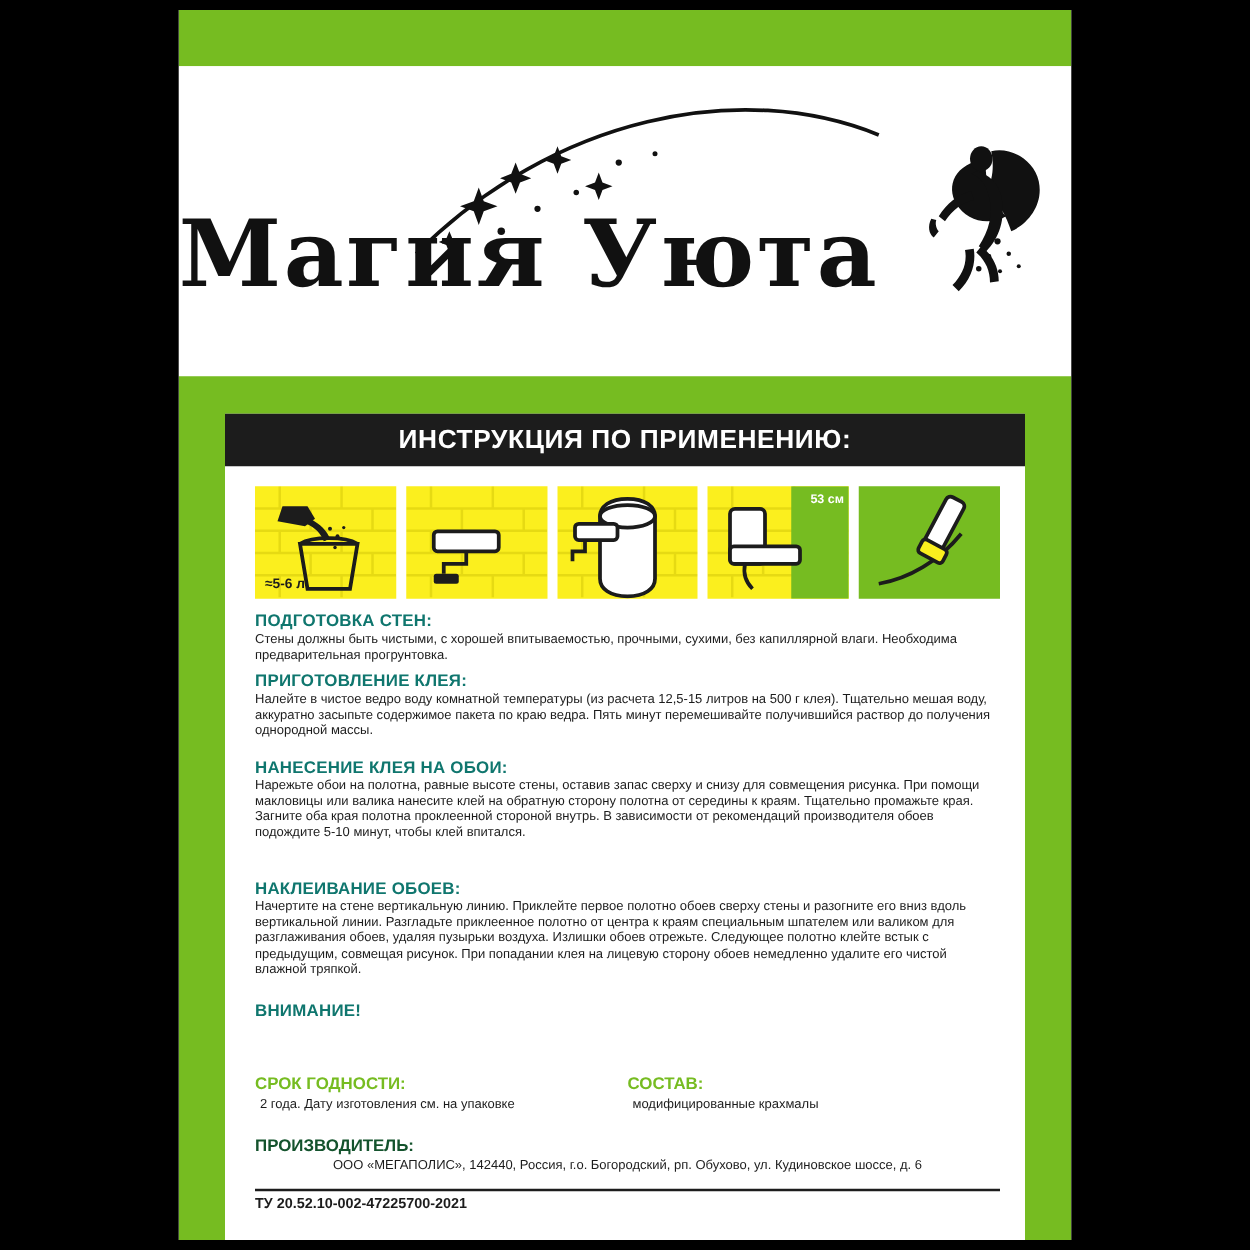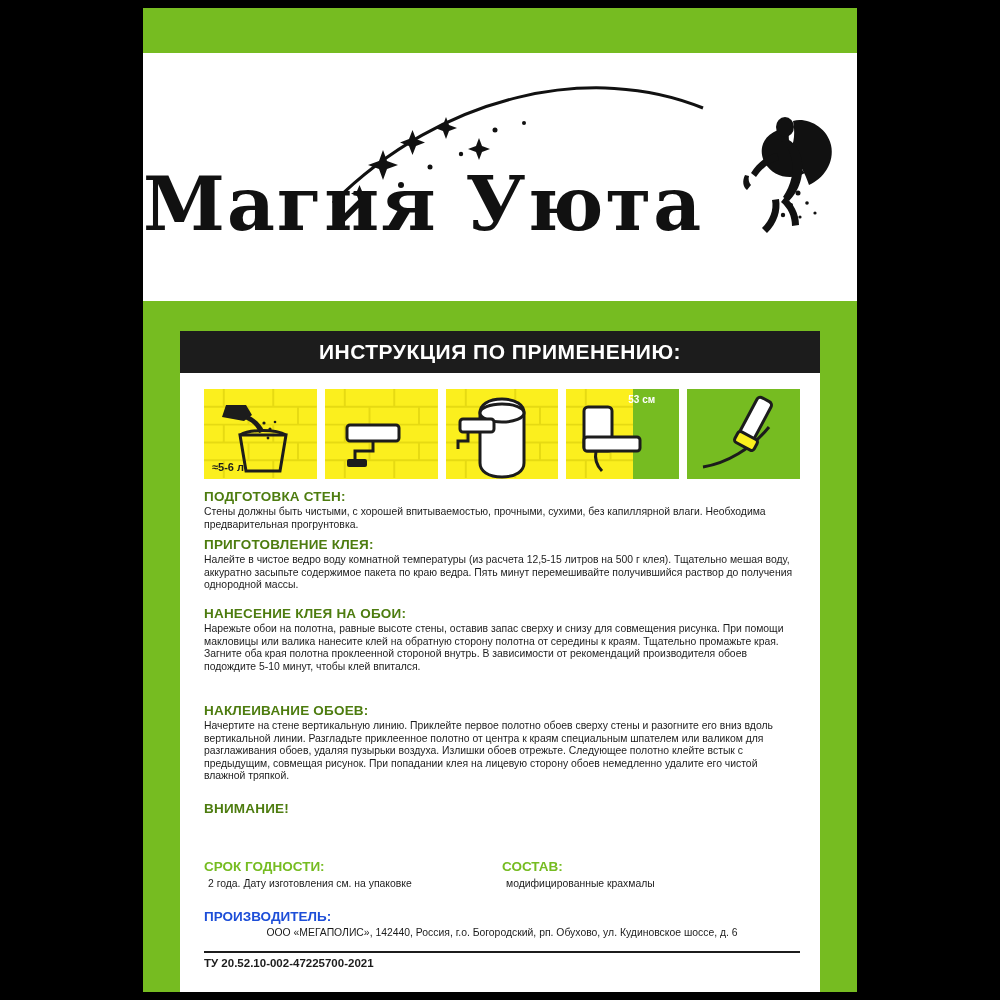--- a/index.html
+++ b/index.html
@@ -20,30 +20,30 @@
 
   .title-bar{position:absolute;left:0;top:0;width:640px;height:42px;background:#1c1c1c;display:flex;align-items:center;justify-content:center;}
   .title-bar span{color:#fff;font-size:21px;font-weight:bold;letter-spacing:.5px;text-align:center;}
 
   .icons{position:absolute;left:24px;top:58px;width:596px;height:90px;display:flex;gap:8px;}
   .icon-box{width:114px;height:90px;background:#fbef1e;position:relative;overflow:hidden;border:0;}
   .icon-box.green{background:#76bc21;}
   .brick{position:absolute;inset:0;opacity:.55;}
 
   .sec{position:absolute;left:24px;width:596px;}
-  .sec h3{margin:0 0 2px 0;font-size:13.5px;color:#4d7c0f;font-weight:bold;letter-spacing:.2px;}
+  .sec h3{margin:0 0 2px 0;font-size:13.5px;color:#0f766e;font-weight:bold;letter-spacing:.2px;}
   .sec p{margin:0;font-size:10.4px;line-height:12.6px;color:#1c1c1c;text-align:left;}
 
   .two-col{position:absolute;left:24px;width:596px;display:flex;}
   .two-col .col{width:50%;}
   .two-col h3{margin:0 0 2px 0;font-size:13.5px;color:#76bc21;font-weight:bold;}
   .two-col p{margin:4px;font-size:10.4px;line-height:12.6px;color:#1c1c1c;}
 
   .maker{position:absolute;left:24px;width:596px;}
-  .maker h3{margin:0 0 2px 0;font-size:13.5px;color:#1d4ed8;font-weight:bold;}
+  .maker h3{margin:0 0 2px 0;font-size:13.5px;color:#14532d;font-weight:bold;}
   .maker p{margin:0;font-size:10.4px;line-height:13px;color:#1c1c1c;text-align:center;}
   .rule{position:absolute;left:24px;width:596px;height:2px;background:#1c1c1c;}
   .tu{position:absolute;left:24px;width:596px;font-size:11.5px;font-weight:bold;color:#1c1c1c;}
 
   .vol-label{position:absolute;left:8px;bottom:6px;font-size:11px;font-weight:bold;color:#1c1c1c;}
   .cm-label{position:absolute;left:6px;top:5px;font-size:10px;font-weight:bold;color:#ffffff;}
 </style>
 </head>
 <body>
 
@@ -162,21 +162,21 @@
                 <path d="M0 18H114M0 36H114M0 54H114M0 72H114"></path>
                 <path d="M20 0V18M70 0V18M45 18V36M95 18V36M20 36V54M70 36V54M45 54V72M95 54V72M20 72V90M70 72V90"></path>
               </g>
             </svg>
             <div style="position:absolute;right:0;top:0;width:46px;height:90px;background:#76bc21;"></div>
             <svg viewBox="0 0 114 90" width="114" height="90" style="position:absolute;inset:0">
               <rect x="18" y="18" width="28" height="44" rx="4" fill="#fff" stroke="#1c1c1c" stroke-width="3"></rect>
               <rect x="18" y="48" width="56" height="14" rx="3" fill="#fff" stroke="#1c1c1c" stroke-width="3"></rect>
               <path d="M30 62 c-2 10 2 16 6 20" fill="none" stroke="#1c1c1c" stroke-width="3"></path>
             </svg>
-            <div class="cm-label" style="left:auto;right:24px;color:#fff;margin-left:28px;">53 см</div>
+            <div class="cm-label" style="left:auto;right:4px;color:#fff;margin-left:28px;">53 см</div>
           </div>
 
           <div class="icon-box green">
             <svg viewBox="0 0 114 90" width="114" height="90" style="position:absolute;inset:0">
               <path d="M16 78 c24 -4 48 -18 66 -40" fill="none" stroke="#1c1c1c" stroke-width="3"></path>
               <rect x="60" y="8" width="16" height="46" rx="4" transform="rotate(28 68 31)" fill="#fff" stroke="#1c1c1c" stroke-width="3"></rect>
               <rect x="48" y="46" width="22" height="12" rx="3" transform="rotate(28 59 52)" fill="#fbef1e" stroke="#1c1c1c" stroke-width="3"></rect>
             </svg>
           </div>
 

